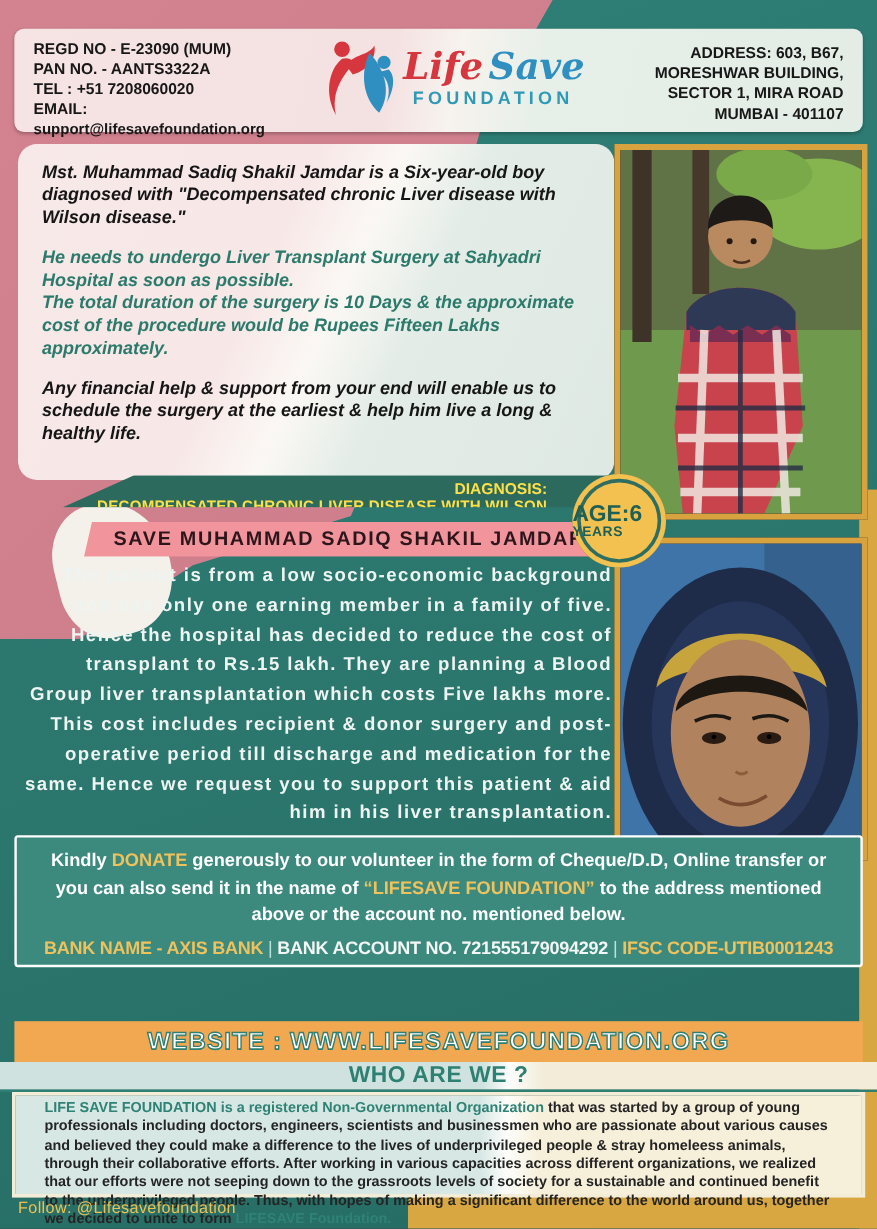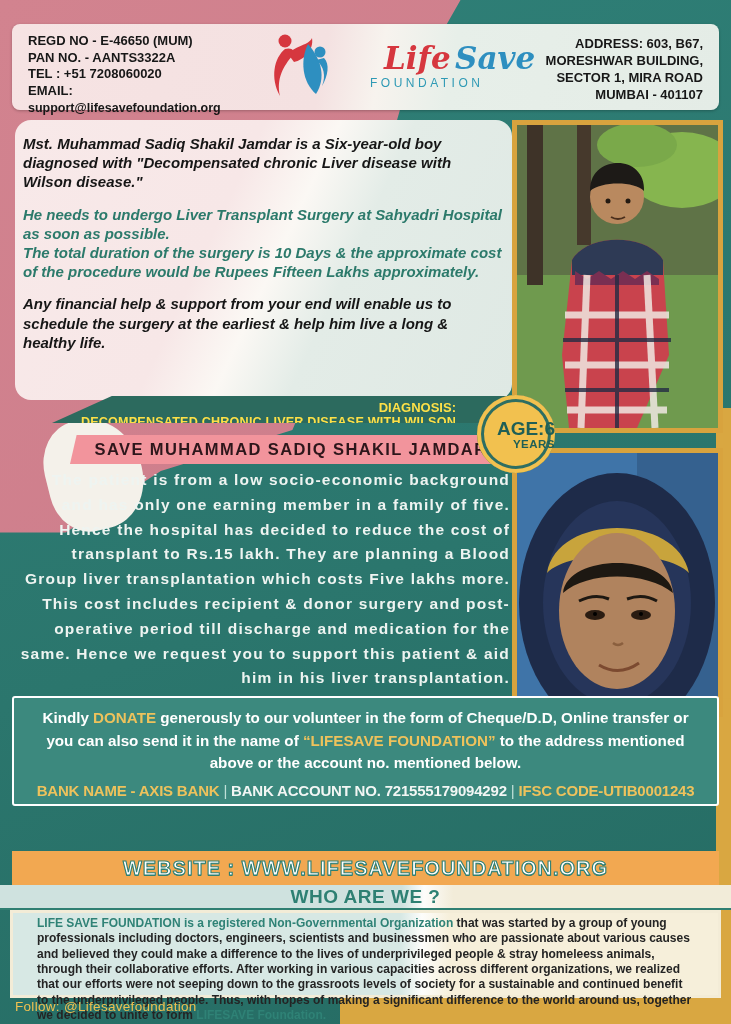--- a/index.html
+++ b/index.html
@@ -21,46 +21,46 @@
   
   .header-card{left:12px;top:24px;width:707px;height:86px;z-index:4;border-radius:8px;
     background:linear-gradient(100deg,#f6e3e3 0%,#f4e1e1 44%,#f7f3ee 52%,#e7efe9 62%,#e4ece6 100%);
     box-shadow:0 1px 3px rgba(0,0,0,.25);}
   .hdr-left{position:absolute;left:16px;top:9px;font-size:13px;font-weight:bold;color:#171717;line-height:1.28;}
   .hdr-left .email{font-size:12.5px;}
   .hdr-addr{position:absolute;right:16px;top:12px;text-align:right;font-size:13px;font-weight:bold;
     color:#171717;line-height:1.3;white-space:pre-line;}
   .logo{position:absolute;left:256px;top:6px;display:flex;align-items:center;gap:6px;}
   .logo-text .script{font-family:"DejaVu Serif",serif;font-style:italic;font-weight:bold;font-size:31px;line-height:1;}
-  .logo-text .life{color:#d6373f;margin-left:48px;}
+  .logo-text .life{color:#d6373f;}
   .logo-text .save{color:#2e8fc0;}
-  .logo-text .foundation{color:#2f9ab5;font-size:12px;letter-spacing:3.5px;margin:2px 0 0 34px;font-weight:normal;}
+  .logo-text .foundation{color:#2f9ab5;font-size:15px;letter-spacing:3.5px;margin:2px 0 0 8px;font-weight:bold;}
   
   .intro-card{left:15px;top:120px;width:497px;height:280px;z-index:4;border-radius:16px;
     background:linear-gradient(115deg,#f8e9e9 0%,#f7e7e7 40%,#fbf8f4 52%,#e3ece7 64%,#dfe9e4 100%);
-    padding:14px 8px;box-sizing:border-box;}
+    padding:14px 20px;box-sizing:border-box;}
   .intro-card p{margin:0 0 13px 0;font-size:15px;line-height:1.28;font-weight:bold;font-style:italic;color:#161616;white-space:pre-line;}
   .intro-card p.teal{color:#2c7a6b;}
   
   .photo-frame{z-index:4;border:5px solid #d8a33e;background:#333;}
   .photo1{left:512px;top:120px;width:201px;height:303px;}
   .photo2{left:512px;top:448px;width:201px;height:259px;}
   .photo-frame svg{display:block;width:100%;height:100%;}
   
   .diag-banner{left:52px;top:396px;width:460px;height:27px;z-index:5;background:#2c6a5e;
     clip-path:polygon(13% 0,100% 0,100% 100%,0 100%);text-align:right;box-sizing:border-box;
     padding:4px 56px 0 0;color:#fde047;font-weight:bold;}
   .diag-banner .l1{font-size:13px;}
   .diag-banner .l2{font-size:12.6px;letter-spacing:.2px;}
   .name-banner{left:70px;top:435px;width:442px;height:29px;z-index:5;background:#f2949c;
     clip-path:polygon(1.5% 0,100% 0,98.5% 100%,0 100%);
     text-align:center;line-height:29px;font-size:16.5px;font-weight:bold;letter-spacing:1.4px;color:#2d161b;}
   .age-badge{left:477px;top:395px;width:78px;height:78px;z-index:7;border-radius:50%;
     background:#f2c14f;box-shadow:inset 0 0 0 4px #f2c14f,inset 0 0 0 7px #2e6e62;
-    display:flex;flex-direction:column;align-items:flex-end;justify-content:center;color:#1f5f56;}
+    display:flex;flex-direction:column;align-items:flex-start;justify-content:center;color:#1f5f56;}
   .age-badge .a1{font-size:19px;font-weight:bold;line-height:1;}
   .age-badge .a2{font-size:11.5px;font-weight:bold;letter-spacing:.5px;}
   
   .story{left:18px;top:468px;width:492px;z-index:4;text-align:right;color:#eef4f1;
     font-size:15.5px;font-weight:bold;line-height:1.6;letter-spacing:1.2px;}
   
   .donate-panel{left:12px;top:696px;width:707px;height:110px;z-index:4;background:#3c897e;
     border:2px solid #ffffff;border-radius:3px;box-sizing:border-box;text-align:center;}
   .donate-msg{margin:9px auto 0;width:648px;font-size:15.2px;font-weight:bold;color:#fff;line-height:1.48;}
   .donate-msg .yl{color:#eec25c;}
@@ -93,21 +93,21 @@
 
   <div class="layer pink-wash"></div>
   <div class="layer gold-strip-right"></div>
   <div class="layer gold-corner"></div>
   <div class="layer gold-bottom"></div>
   <div class="layer torn-white-left"></div>
   <div class="layer torn-white-gold"></div>
 
   <div class="layer header-card">
     <div class="hdr-left">
-      <div>REGD NO - E-46650 (MUM)</div>
+      <div>REGD NO - E-23090 (MUM)</div>
       <div>PAN NO. - AANTS3322A</div>
       <div>TEL : +51 7208060020</div>
       <div>EMAIL:</div>
       <div class="email">support@lifesavefoundation.org</div>
     </div>
     <div class="logo">
       <svg width="62" height="72" viewBox="0 0 62 72">
         <circle cx="17" cy="11" r="6.5" fill="#d6373f"></circle>
         <path d="M17 19 C6 28 2 48 12 66 C8 48 16 36 24 26 C28 21 24 17 17 19 Z" fill="#d6373f"></path>
         <path d="M20 24 C30 14 40 16 44 8 C46 20 36 30 26 32 Z" fill="#d6373f"></path>

